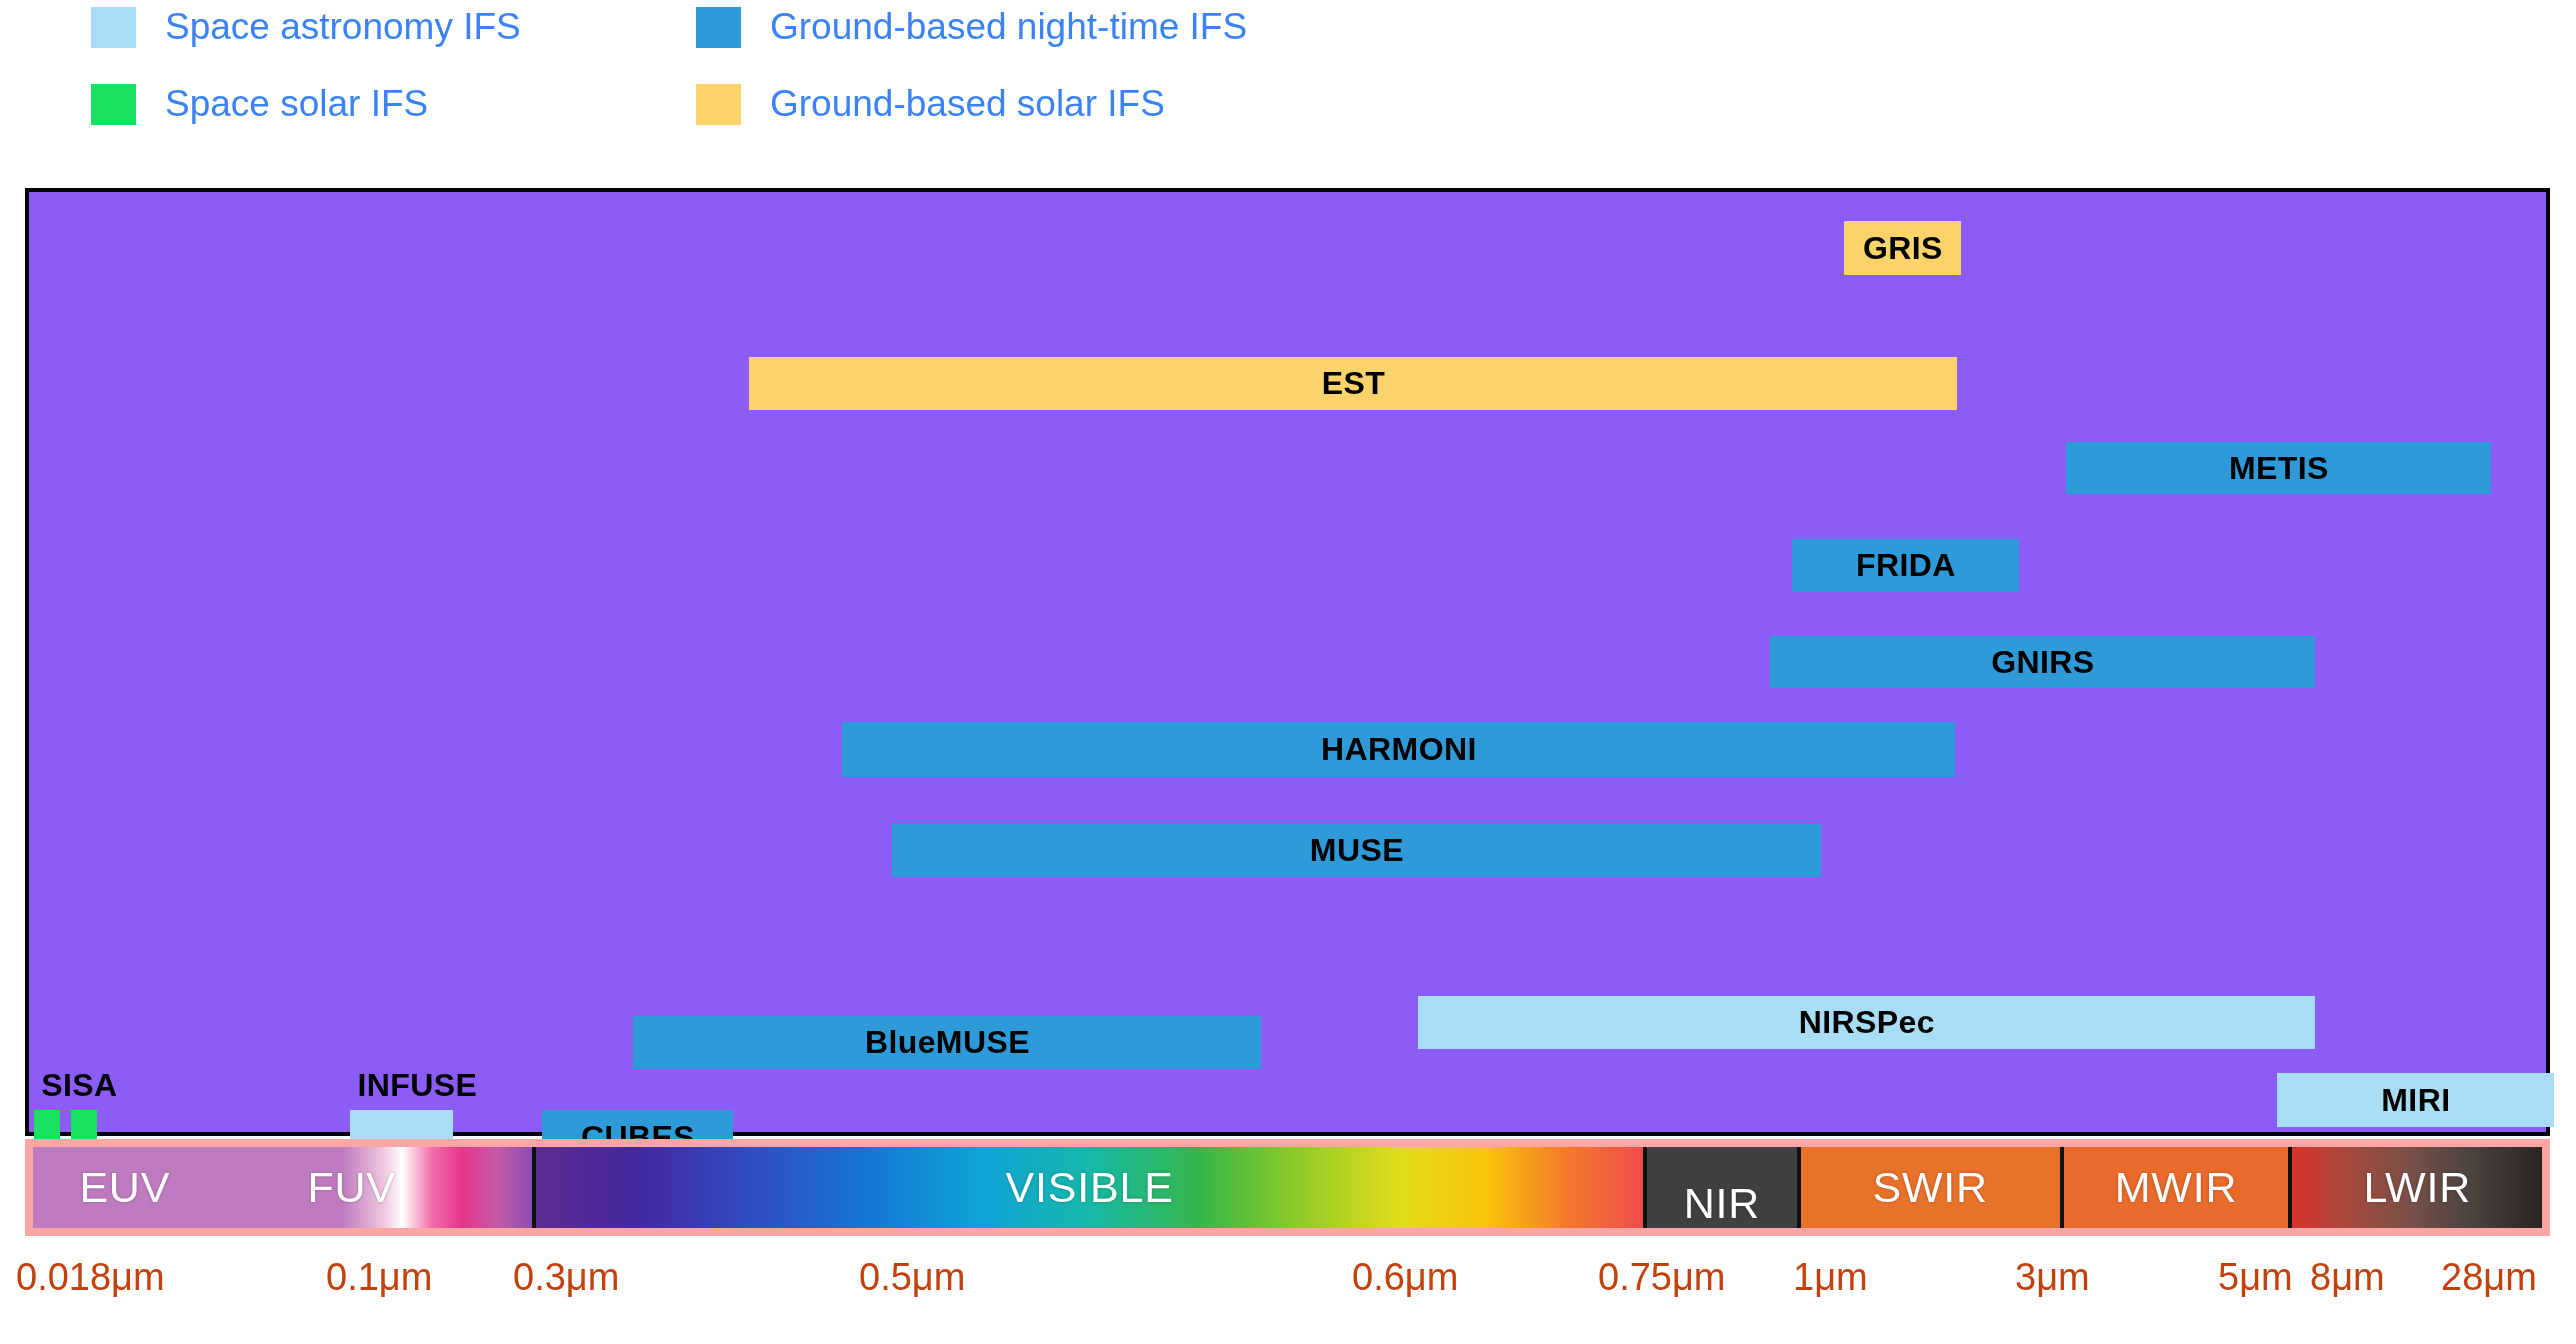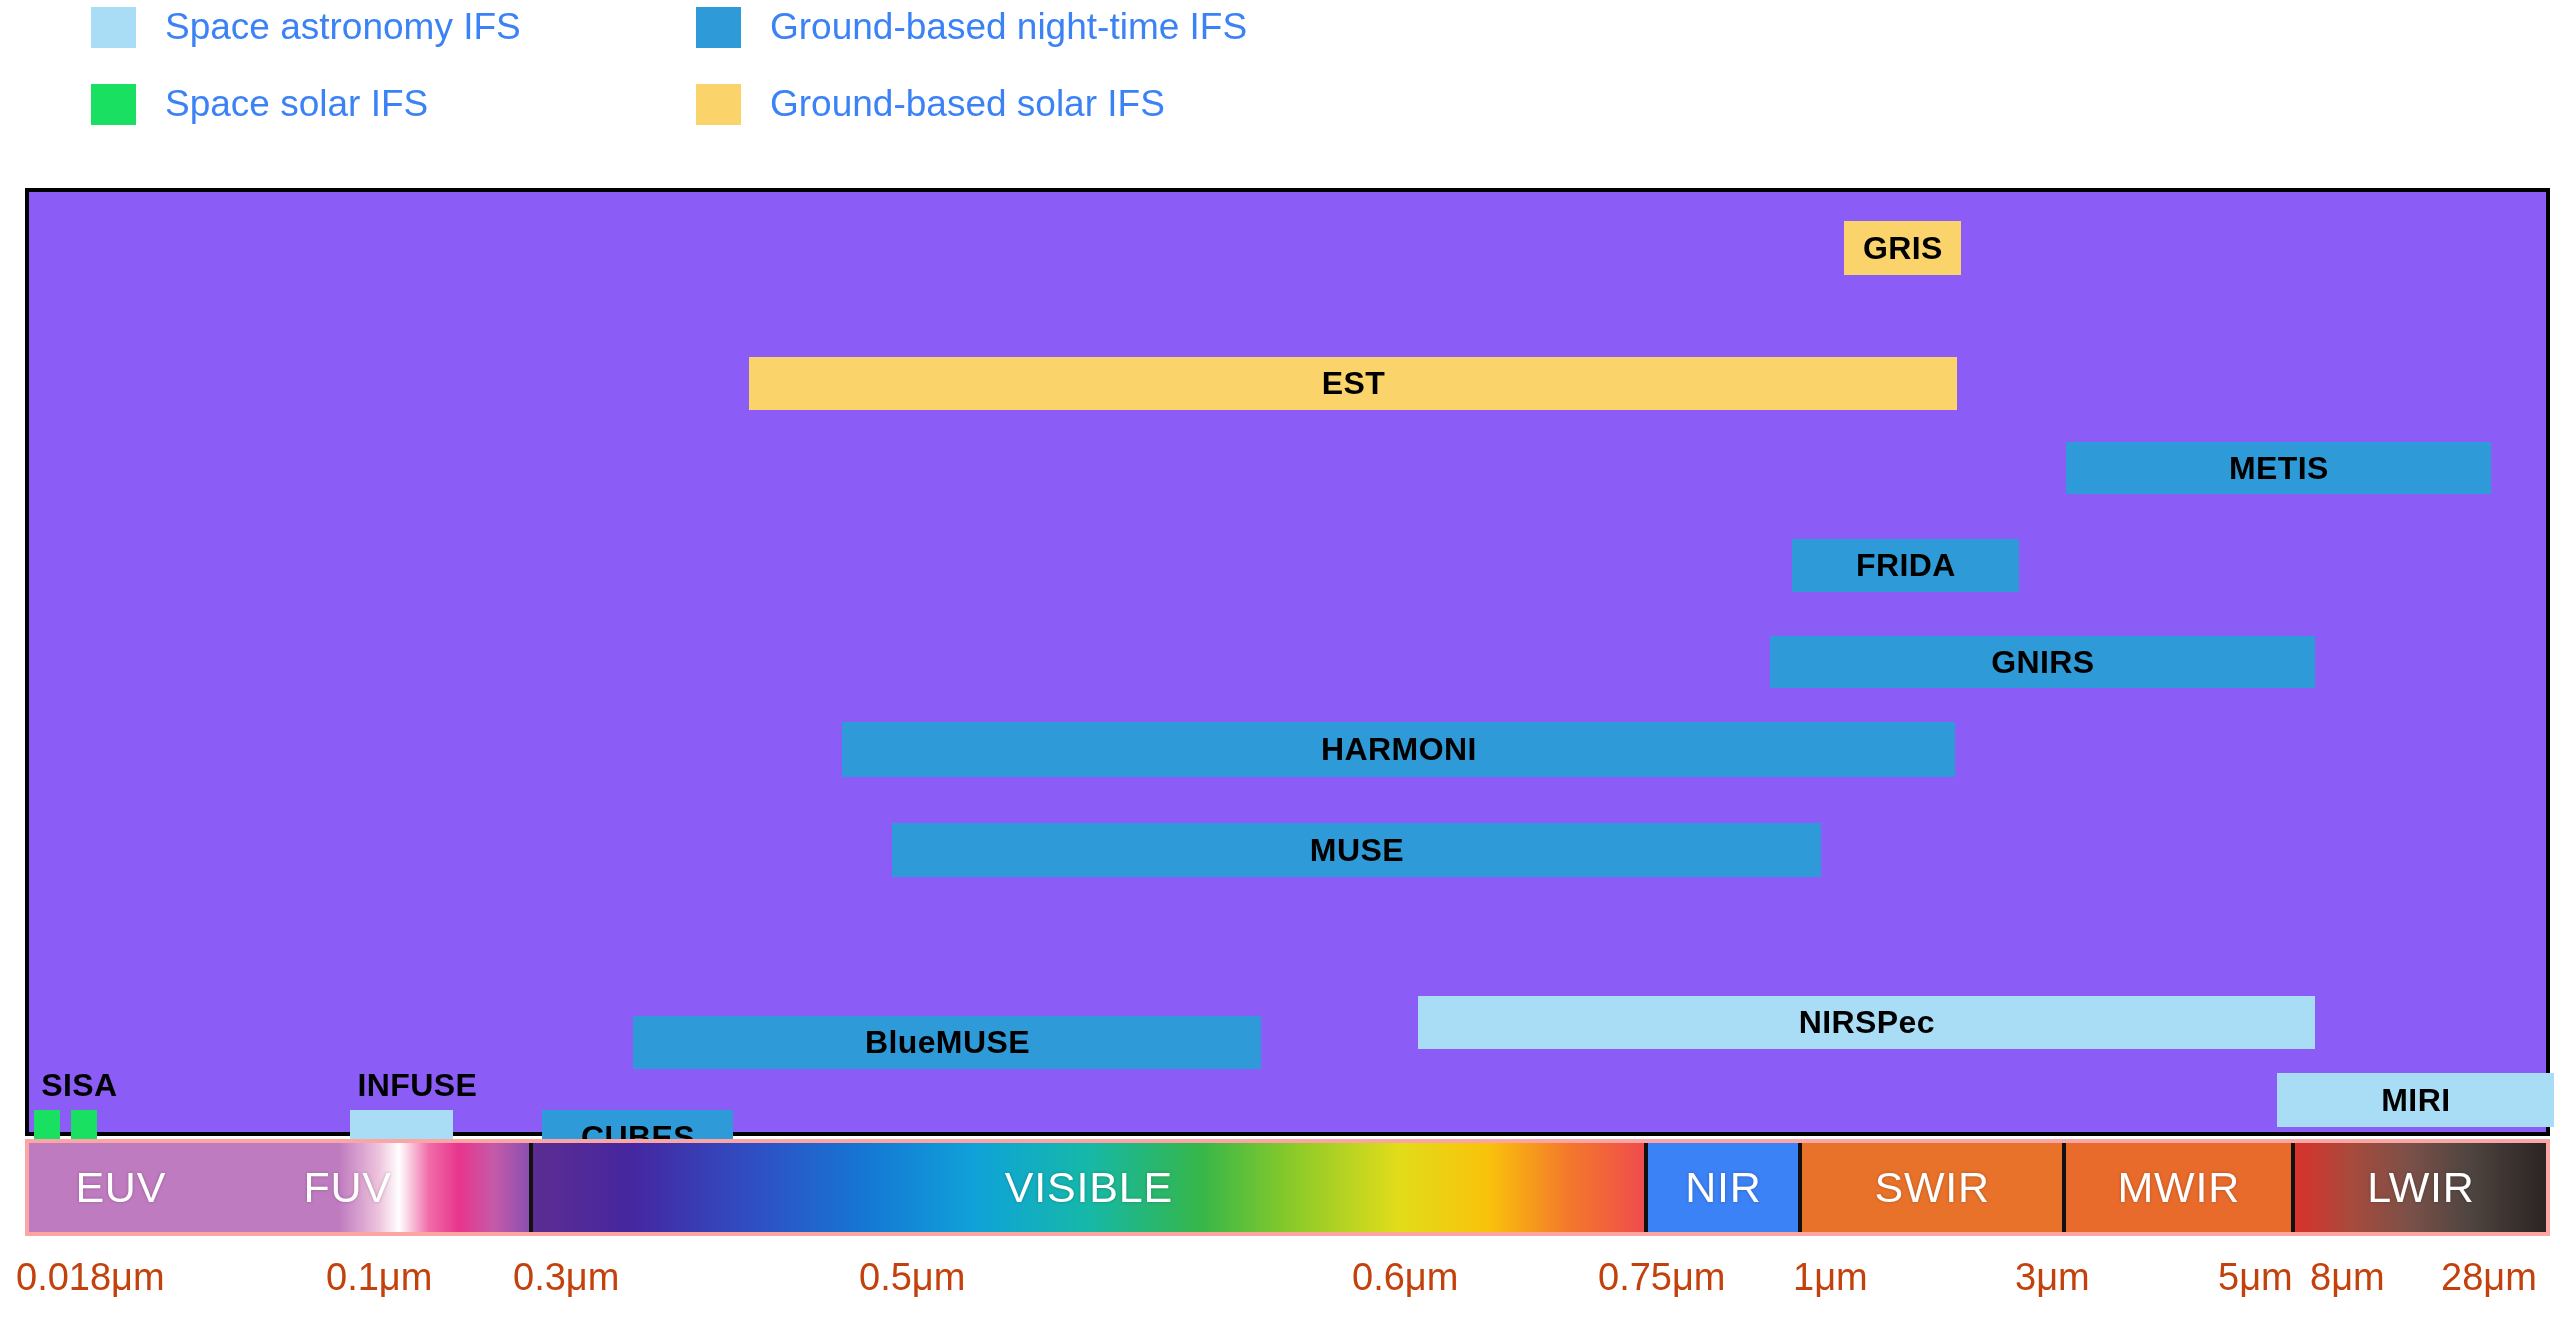--- a/index.html
+++ b/index.html
@@ -89,21 +89,21 @@
     height: 100%;
   }
 
   
   #spectrum {
     position: absolute;
     left: 25.4px;
     top: 1139px;
     width: 2525px;
     height: 97px;
-    border: 4px solid #fca5a5;
+    border: 8px solid #fca5a5;
     box-sizing: border-box;
     display: flex;
     overflow: hidden;
   }
   .spec-band {
     position: relative;
     height: 100%;
     display: flex;
     align-items: center;
     justify-content: center;
@@ -117,21 +117,21 @@
     white-space: nowrap;
     z-index: 2;
   }
   .spec-uv { background: linear-gradient(to right,
       #bf7bbf 0%, #bf7bbf 62%, #eec4dd 70%, #ffffff 74%,
       #f06ca8 80%, #e8358c 86%, #c45aa8 93%, #8b4fb0 100%); }
   .spec-vis { background: linear-gradient(to right,
       #5c2d91 0%, #4527a0 9%, #2f4fc4 20%, #1577d4 30%,
       #0fa3d8 40%, #16b8a8 50%, #35b64a 60%, #87c92a 68%,
       #e2dc1a 78%, #f9c20b 86%, #f47a2a 93%, #ef4c4c 100%); }
-  .spec-nir  { background: #3b82f6; }
+  .spec-nir  { background: #404040; align-items: flex-end; }
   .spec-swir { background: #e8722a; }
   .spec-mwir { background: #e86b2b; }
   .spec-lwir { background: linear-gradient(to right,
       #d9322c 0%, #a84a3c 22%, #7a5048 46%, #4e4440 70%, #2b2422 100%); }
 
   
   #axis-labels {
     position: absolute;
     left: 0;
     top: 1256px;

